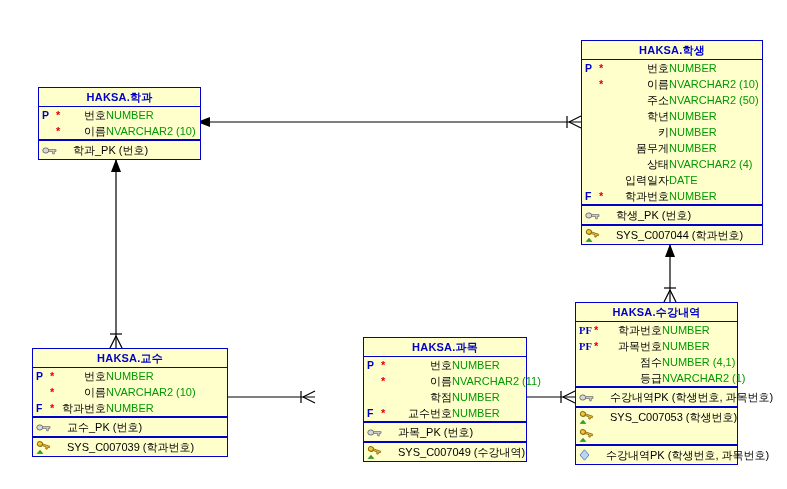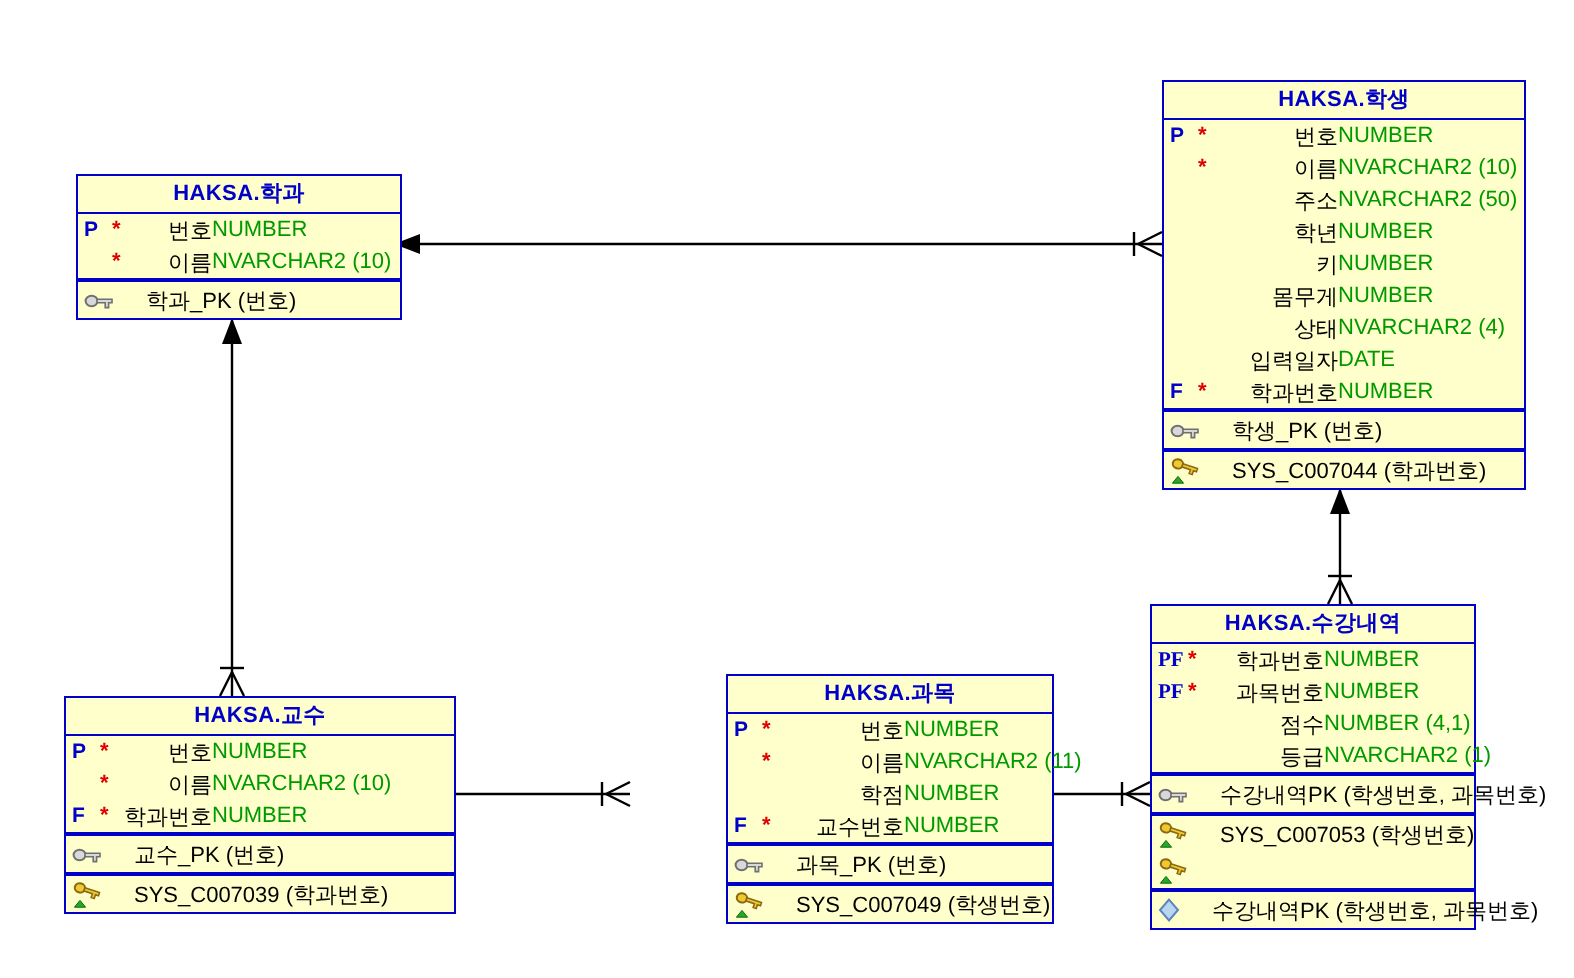--- a/index.html
+++ b/index.html
@@ -341,18 +341,18 @@
     </div>
     <div class="sec">
       <div class="krow">
         <svg class="ico" width="15" height="13" viewBox="0 0 15 13">
           <g transform="rotate(18 7 5)">
             <ellipse cx="3.5" cy="4" rx="2.6" ry="2.3" fill="#F0C830" stroke="#8B6914"></ellipse>
             <path d="M5.8 3.2 H13.5 V4.8 H11.9 V6.8 H10.3 V4.8 H5.8 Z" fill="#F0C830" stroke="#8B6914" stroke-width="0.8"></path>
           </g>
           <path d="M1.2 12.6 L6.8 12.6 L4 9.2 Z" fill="#22AA22" stroke="#116611" stroke-width="0.5"></path>
         </svg>
-        <span>SYS_C007049 (학생번호)</span>
+        <span>SYS_C007049 (수강내역)</span>
       </div>
     </div>
   </div>
 
 </div>
 
 </body></html>

